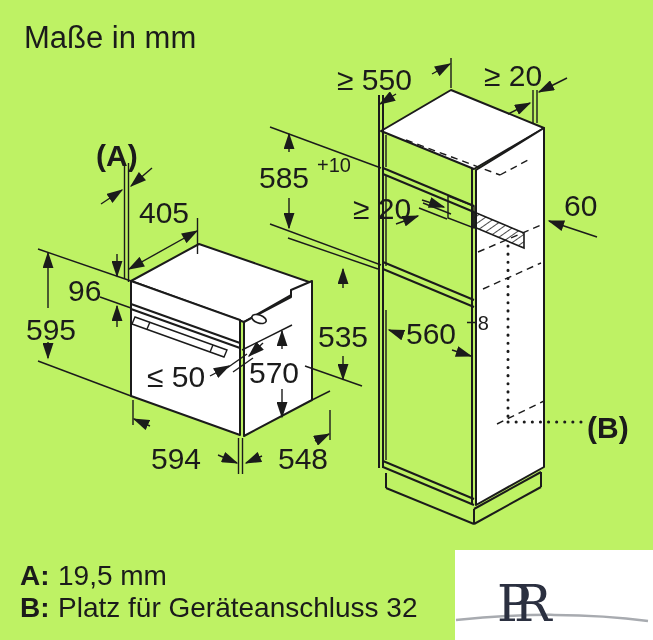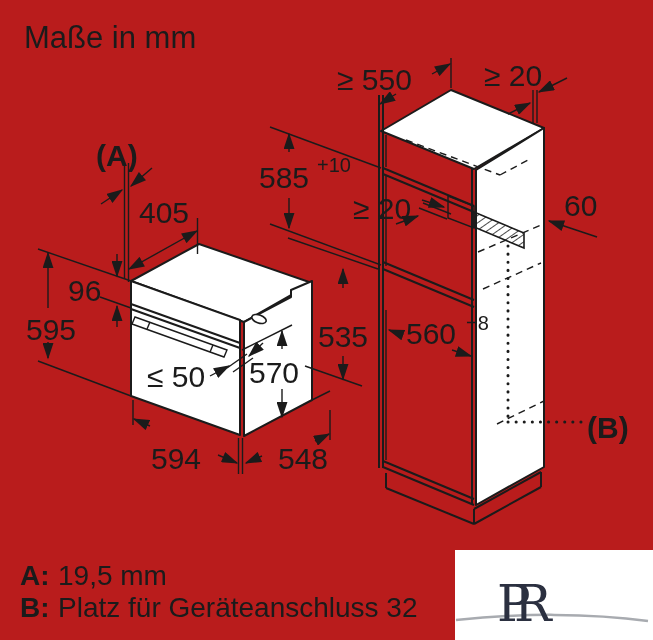--- a/index.html
+++ b/index.html
@@ -1,16 +1,16 @@
 <!DOCTYPE html>
 <html><head>
 <meta charset="utf-8">
 <style>
   html,body{margin:0;padding:0;background:#ffffff;}
-  .stage{position:relative;width:653px;height:640px;background:#b91c1c;overflow:hidden;
+  .stage{position:relative;width:653px;height:640px;background:#bef264;overflow:hidden;
          font-family:"Liberation Sans", sans-serif;}
   svg{display:block;}
   text{fill:#1b1b1b;font-family:"Liberation Sans", sans-serif;}
   .dim{font-size:30px;}
   .dim-sup{font-size:20px;}
   .dim-bold{font-size:30px;font-weight:bold;}
   .title-txt{font-size:31px;}
   .note-key{font-size:28px;font-weight:bold;}
   .note-val{font-size:28px;}
   .wm-letter{font-family:"DejaVu Serif", serif;font-size:50px;fill:#2b3040;}

